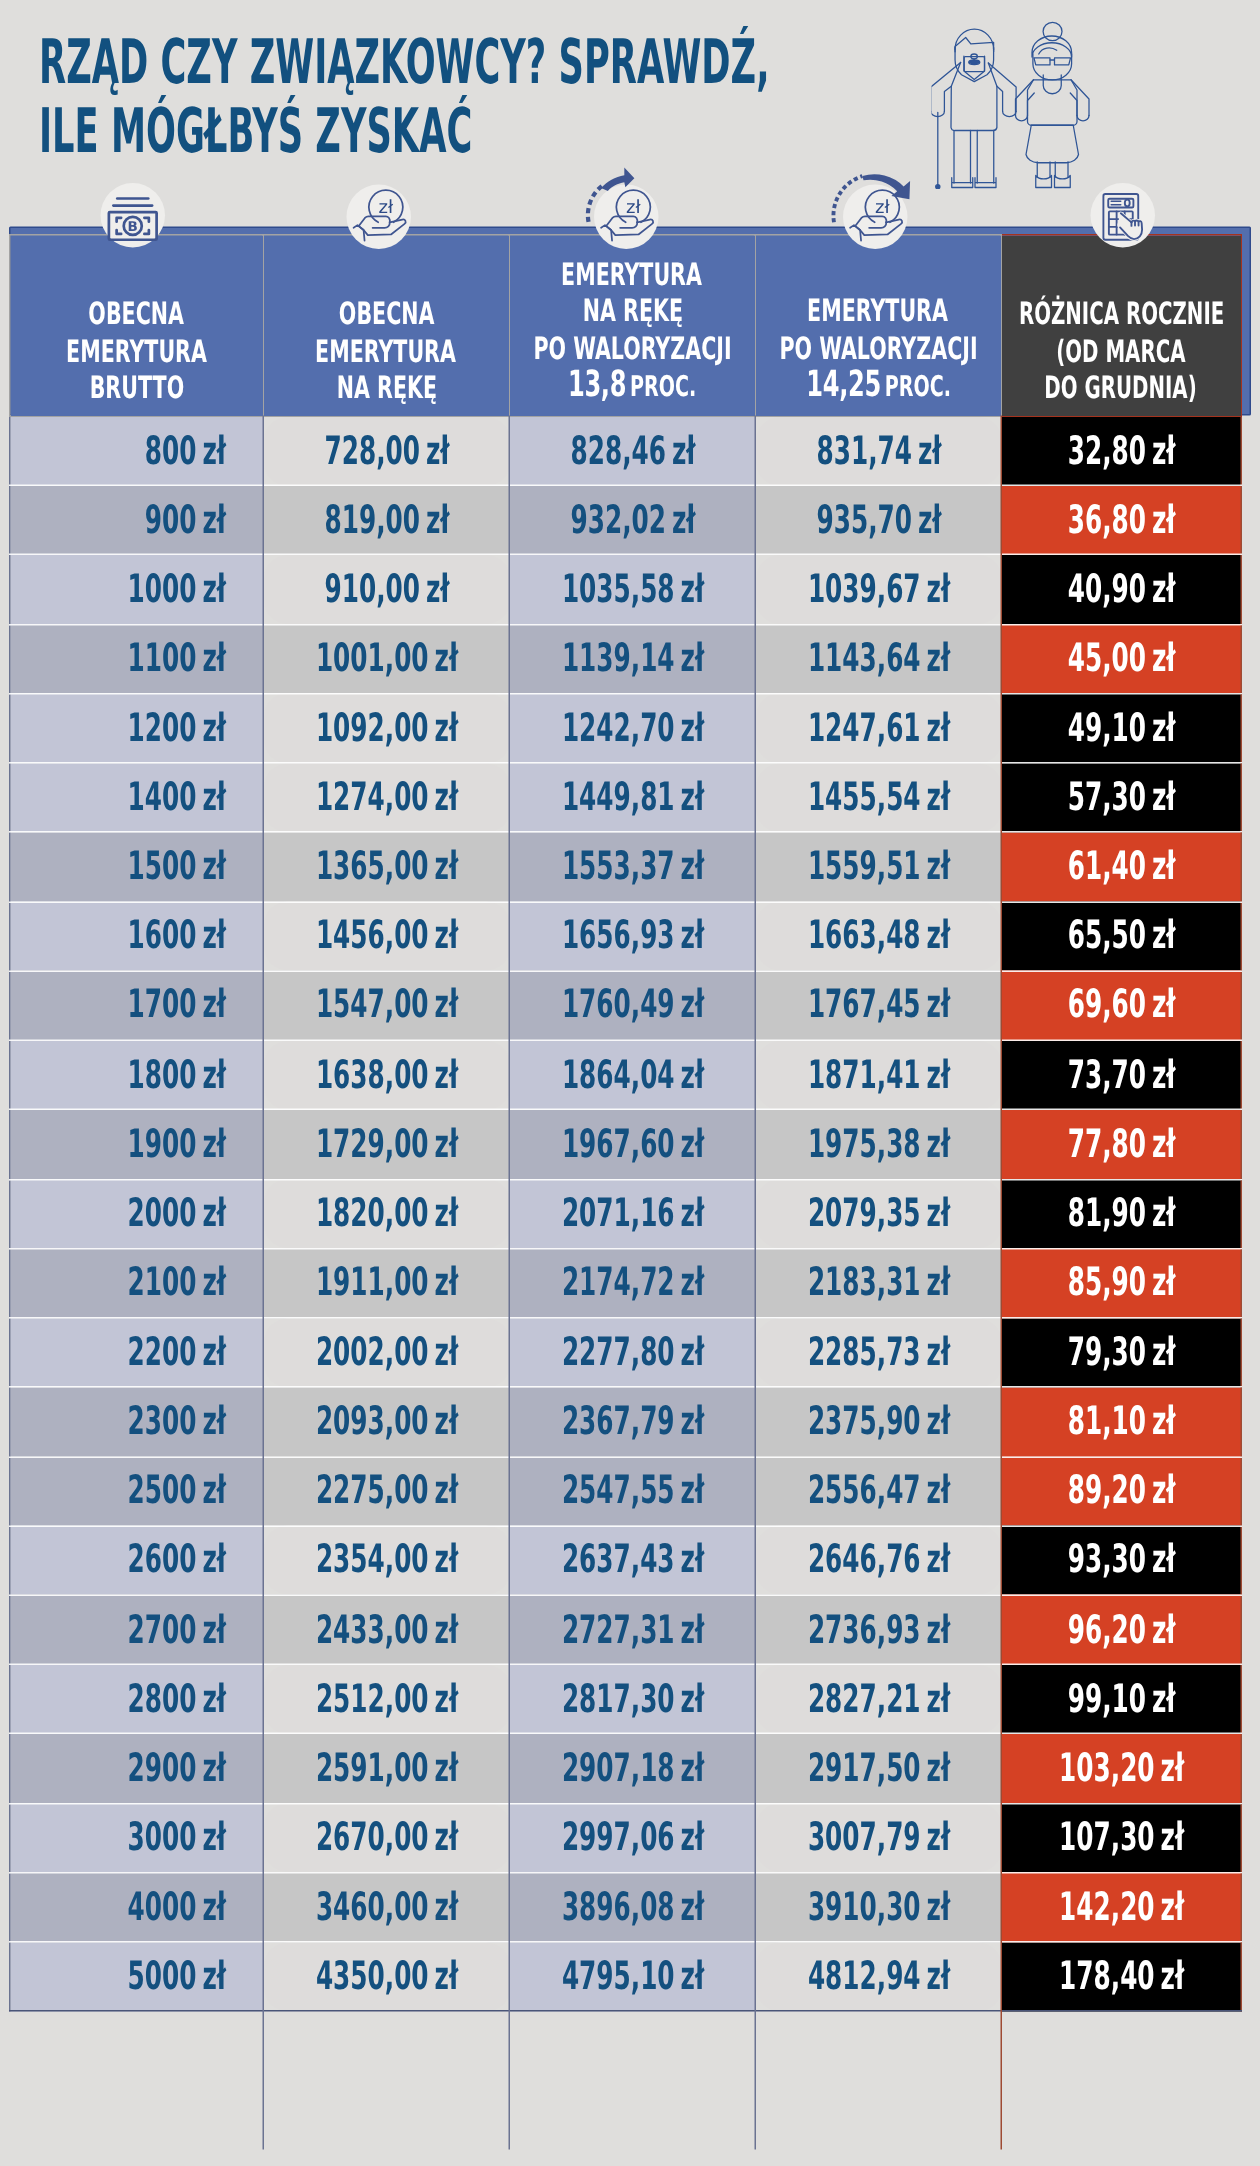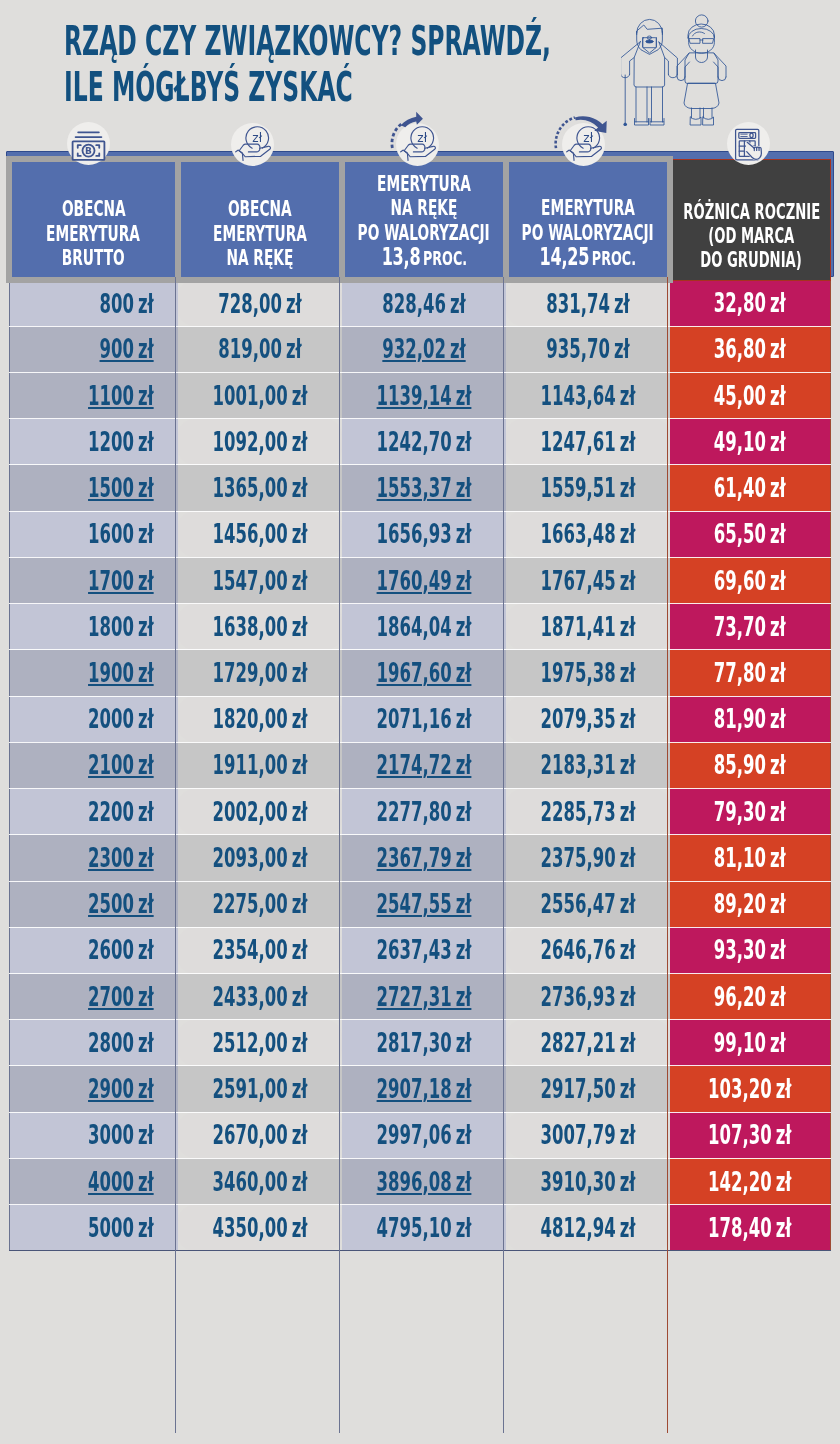--- a/index.html
+++ b/index.html
@@ -1,53 +1,53 @@
 <!DOCTYPE html>
 <html><head>
 <meta charset="utf-8">
 <title>Infografika emerytury</title>
 <style>
   html,body{margin:0;padding:0;}
   body{width:840px;height:1444px;background:#dfdedc;
        font-family:"DejaVu Sans",sans-serif;overflow:hidden;}
   .page{position:relative;width:840px;height:1444px;background:#dfdedc;}
   .title{position:absolute;left:26px;top:18px;width:640px;color:#12507f;
-         font-weight:bold;font-stretch:condensed;font-size:41px;line-height:46px;margin-left:38px;}
+         font-weight:bold;font-stretch:condensed;font-size:41px;line-height:46px;}
   .title .tl{display:block;white-space:nowrap;transform:scaleX(0.637);transform-origin:left center;}
   .couple{position:absolute;left:621px;top:4px;width:125px;height:122px;}
   .icon{position:absolute;width:43px;height:43px;border-radius:50%;background:#efeeec;z-index:5;}
   .icon svg{position:absolute;left:0;top:0;width:43px;height:43px;overflow:visible;}
   .hdrbg{position:absolute;z-index:0;left:6px;top:151px;width:828px;height:126px;border-radius:1px;
          background:#536ead;border:1px solid #2f4a8c;box-sizing:border-box;}
   .tbl{position:absolute;z-index:1;left:6px;top:156px;width:821px;border-collapse:collapse;table-layout:fixed;}
   .tbl td,.tbl th{padding:0;margin:0;}
   .hdr{height:121px;vertical-align:top;text-align:center;color:#fff;
-       background:#536ead;border:6px solid #a3a3a3;box-sizing:border-box;position:relative;}
+       background:#536ead;border:1px solid #a3a3a3;box-sizing:border-box;position:relative;}
   .hwrap{position:absolute;left:0;right:0;bottom:7px;}
   .hdr.red{background:#404040;border:1px solid #a5331e;}
   .hl{display:flex;justify-content:center;align-items:baseline;font-weight:bold;font-stretch:condensed;font-size:20.5px;line-height:24.2px;white-space:nowrap;}
   .hl span{display:inline-block;transform:scaleX(0.745);transform-origin:center;}
   .hdr.red .hl span{transform:scaleX(0.715);}
   .acc{font-size:24px;font-weight:bold;margin-right:-3px;letter-spacing:-0.3px;}
   .accs{font-size:19px;font-weight:bold;}
   .cell{height:46.24px;text-align:center;vertical-align:middle;
         font-weight:bold;font-stretch:condensed;font-size:26px;color:#14507f;box-sizing:border-box;
         border-bottom:1px solid rgba(255,255,255,0.9);}
   .vdiv{position:absolute;z-index:3;top:277px;height:1156px;width:1px;background:#6b7391;}
   .vdiv.red{background:#9e4a33;}
 
   .cell span{display:block;transform:scaleX(0.705);transform-origin:center;white-space:nowrap;word-spacing:-2.5px;}
   .tbl tbody tr:last-child .cell{border-bottom:1px solid #4a5578;}
   .tbl tbody .cell:first-child{border-left:1px solid #6b7391;text-align:right;}
   .tbl tbody .cell:last-child{border-right:1px solid #9e4a33;}
   .c-blue-l{background:#c2c5d6;}
-  .c-blue-d{background:#aeb1c0;text-decoration:underline;}
+  .c-blue-d{background:#aeb1c0;}
   .c-gray-l{background:#dedcdb;border-radius:16px;}
   .c-gray-d{background:#c6c6c6;}
-  .c-red-l{background:#be185d;color:#fff;}
+  .c-red-l{background:#000000;color:#fff;}
   .c-red-d{background:#d54124;color:#fff;}
 </style>
 </head>
 <body>
 
 <div class="page">
   <div class="title">
     <span class="tl">RZĄD CZY ZWIĄZKOWCY? SPRAWDŹ,</span>
     <span class="tl">ILE MÓGŁBYŚ ZYSKAĆ</span>
   </div>
@@ -287,20 +287,37 @@
             <span>932,02 zł</span>
           </td>
         <td class="cell c-gray-d">
             <span>935,70 zł</span>
           </td>
         <td class="cell c-red-d">
             <span>36,80 zł</span>
           </td>
       </tr>
       <tr>
+        <td class="cell c-blue-l">
+            <span>1000 zł</span>
+          </td>
+        <td class="cell c-gray-l">
+            <span>910,00 zł</span>
+          </td>
+        <td class="cell c-blue-l">
+            <span>1035,58 zł</span>
+          </td>
+        <td class="cell c-gray-l">
+            <span>1039,67 zł</span>
+          </td>
+        <td class="cell c-red-l">
+            <span>40,90 zł</span>
+          </td>
+      </tr>
+      <tr>
         <td class="cell c-blue-d">
             <span>1100 zł</span>
           </td>
         <td class="cell c-gray-d">
             <span>1001,00 zł</span>
           </td>
         <td class="cell c-blue-d">
             <span>1139,14 zł</span>
           </td>
         <td class="cell c-gray-d">
@@ -318,20 +335,37 @@
             <span>1092,00 zł</span>
           </td>
         <td class="cell c-blue-l">
             <span>1242,70 zł</span>
           </td>
         <td class="cell c-gray-l">
             <span>1247,61 zł</span>
           </td>
         <td class="cell c-red-l">
             <span>49,10 zł</span>
+          </td>
+      </tr>
+      <tr>
+        <td class="cell c-blue-l">
+            <span>1400 zł</span>
+          </td>
+        <td class="cell c-gray-l">
+            <span>1274,00 zł</span>
+          </td>
+        <td class="cell c-blue-l">
+            <span>1449,81 zł</span>
+          </td>
+        <td class="cell c-gray-l">
+            <span>1455,54 zł</span>
+          </td>
+        <td class="cell c-red-l">
+            <span>57,30 zł</span>
           </td>
       </tr>
       <tr>
         <td class="cell c-blue-d">
             <span>1500 zł</span>
           </td>
         <td class="cell c-gray-d">
             <span>1365,00 zł</span>
           </td>
         <td class="cell c-blue-d">

